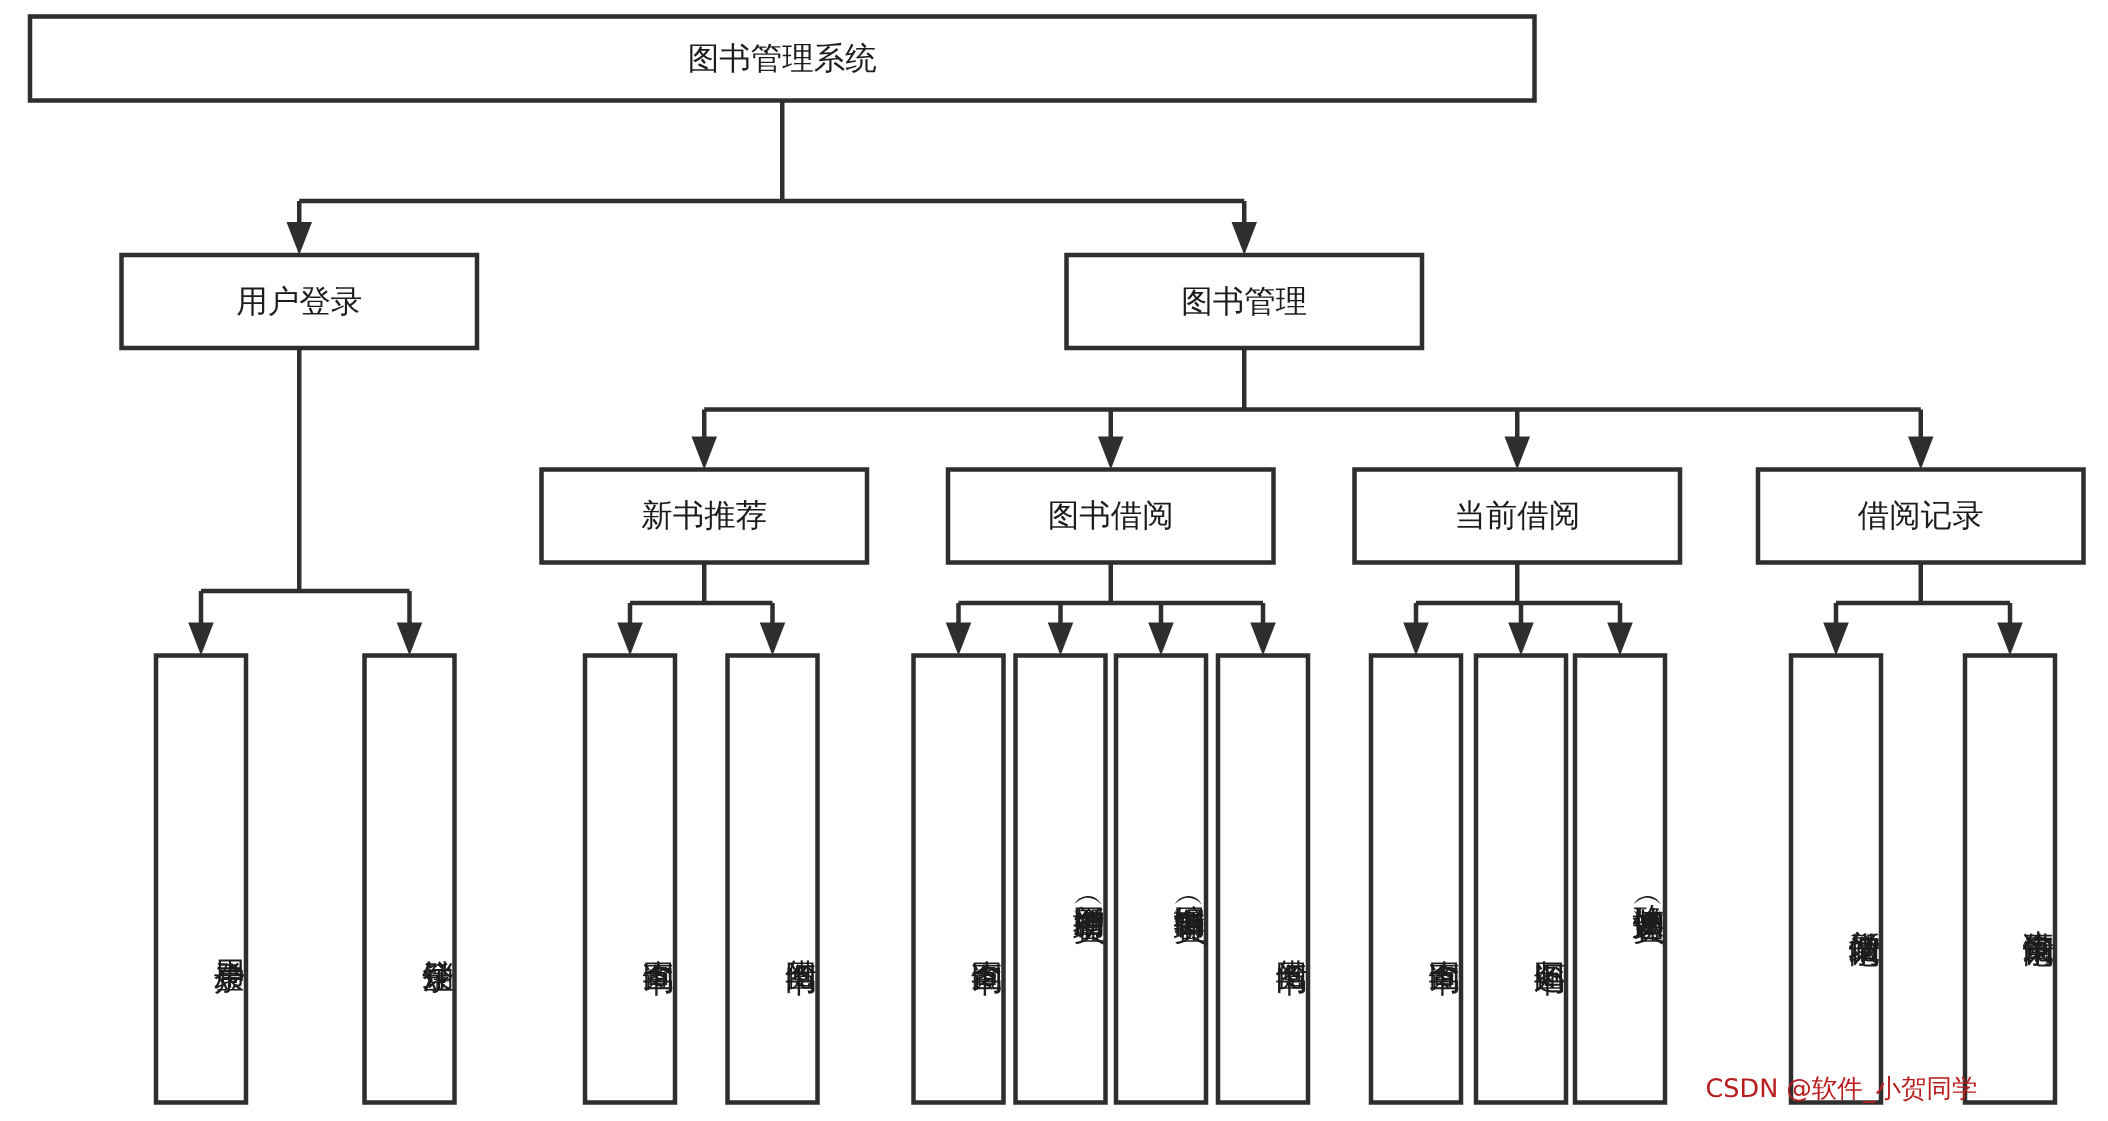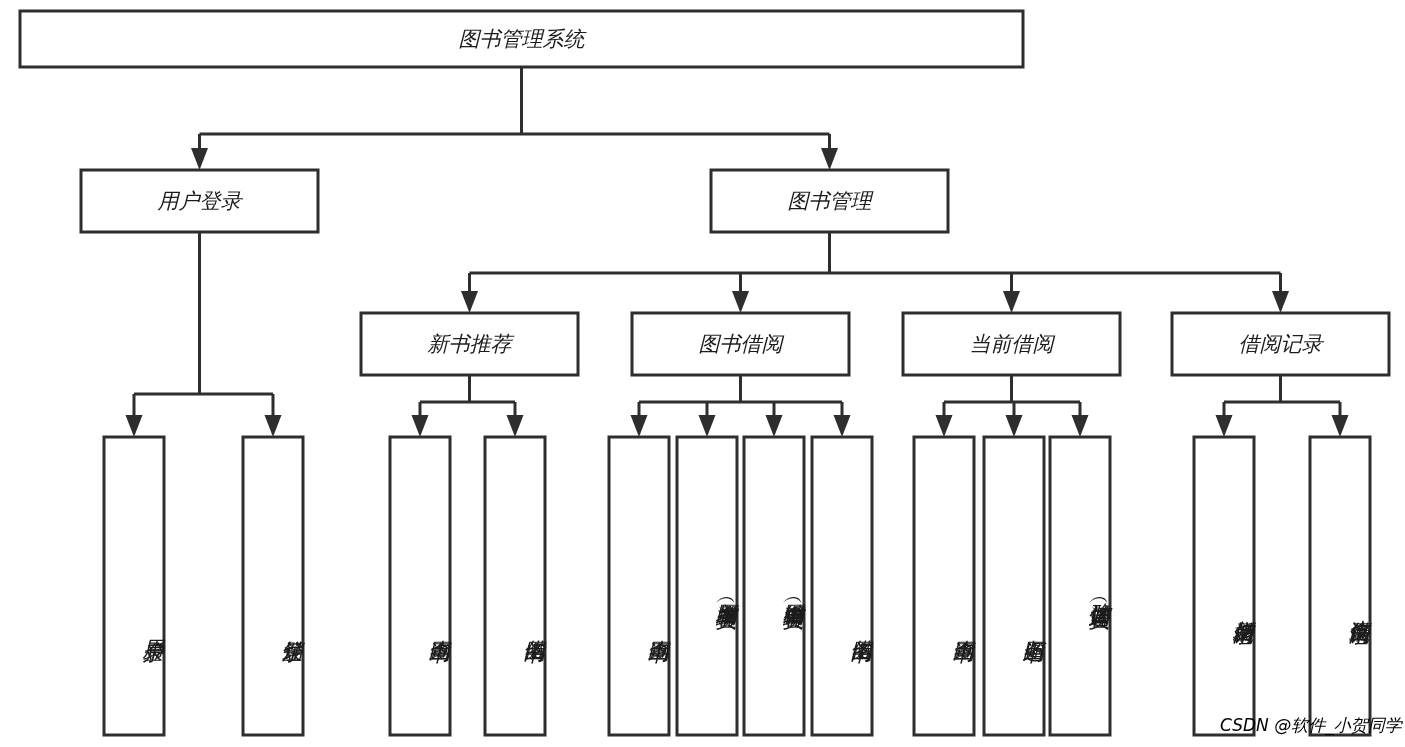--- a/index.html
+++ b/index.html
@@ -11,21 +11,20 @@
     width: 1405px;
     height: 747px;
     font-family: "DejaVu Sans", "Liberation Sans", sans-serif;
     overflow: hidden;
   }
   #diagram-root {
     position: relative;
     width: 1405px;
     height: 747px;
     background: #ffffff;
-    font-style: italic;
   }
   svg#tree-svg {
     position: absolute;
     left: 0;
     top: 0;
     width: 1405px;
     height: 747px;
   }
   .node-rect {
     fill: #ffffff;
@@ -62,23 +61,23 @@
     display: flex;
     align-items: flex-start;
     justify-content: center;
     user-select: none;
     pointer-events: none;
   }
   .watermark {
     position: absolute;
     font-family: "DejaVu Sans", "Liberation Sans", sans-serif;
     font-size: 17px;
-    color: #000000;
+    color: #b91c1c;
     white-space: nowrap;
-    left: 1220px;
+    left: 1137px;
     top: 714px;
   }
 </style>
 </head>
 <body>
 
 <div id="diagram-root">
 
   <svg id="tree-svg" viewBox="0 0 1405 747" xmlns="http://www.w3.org/2000/svg">
     <g id="connectors-layer">

